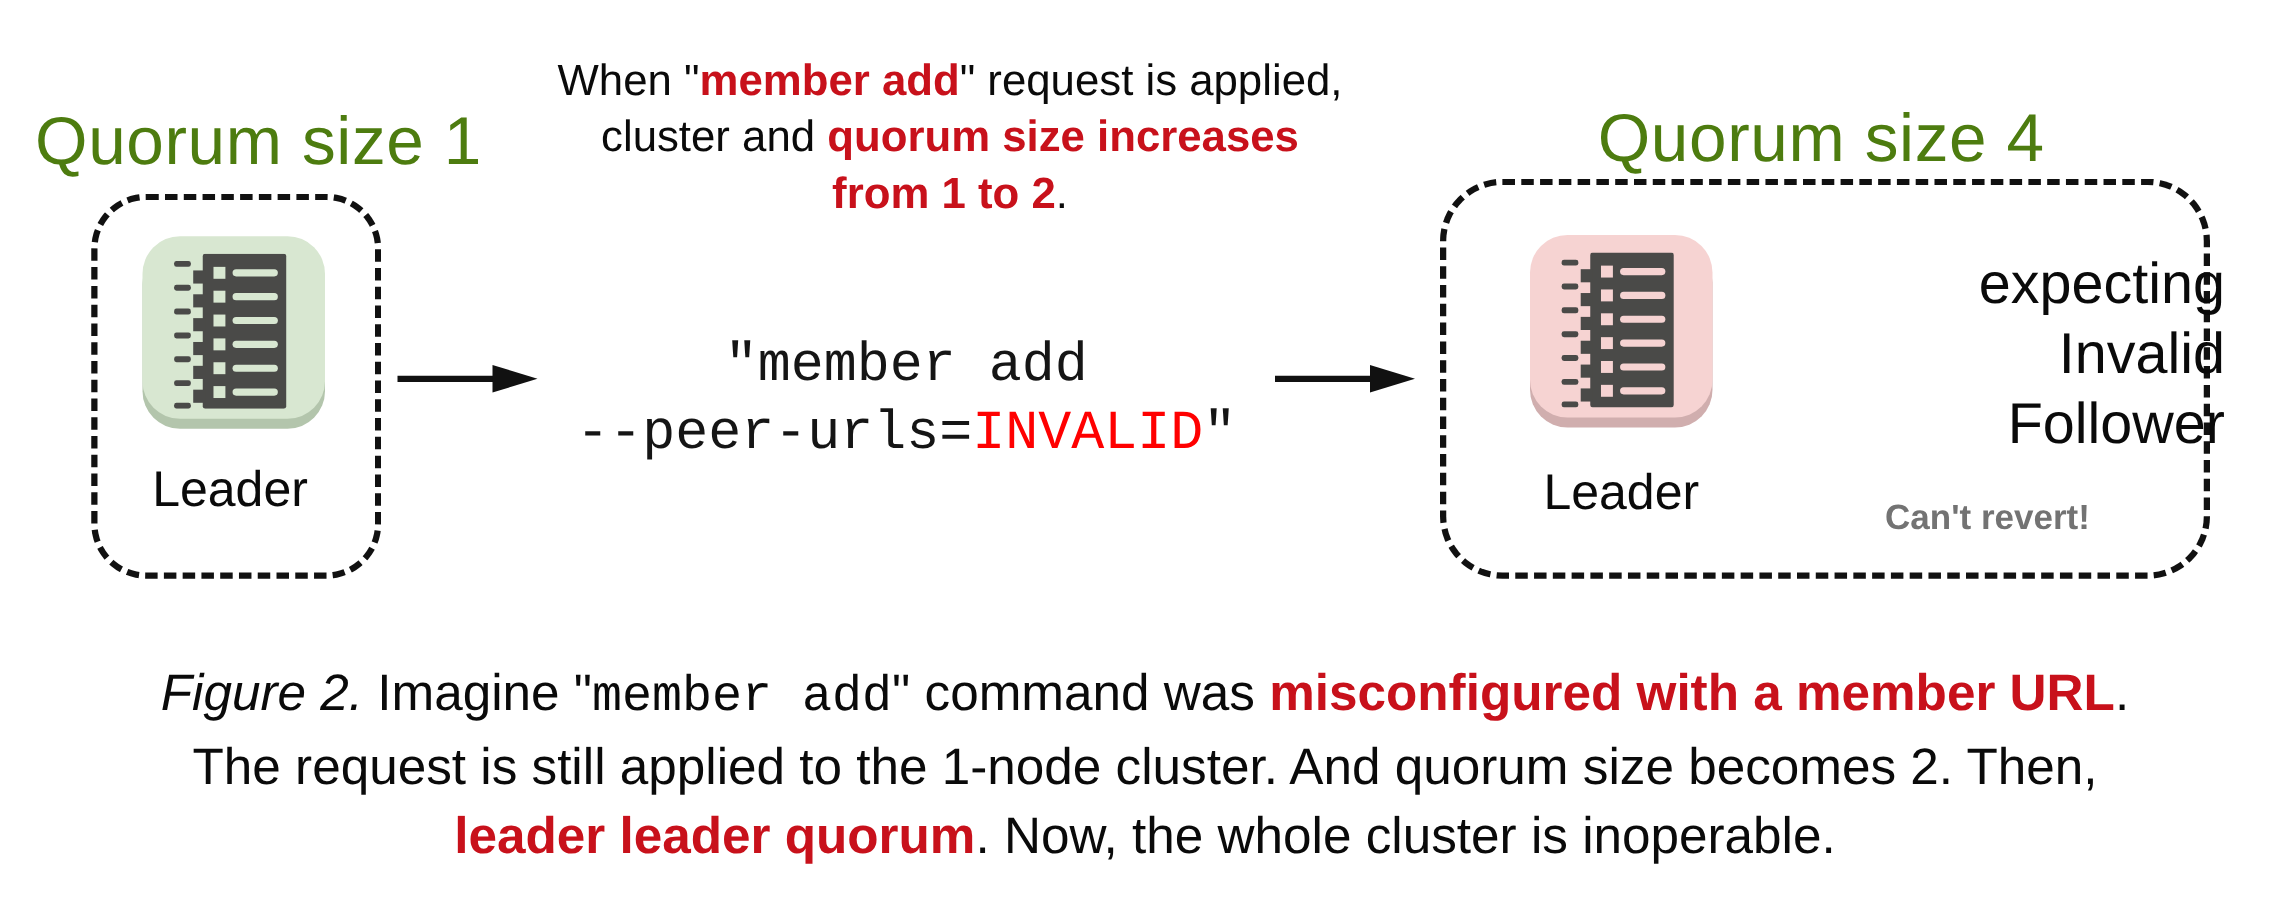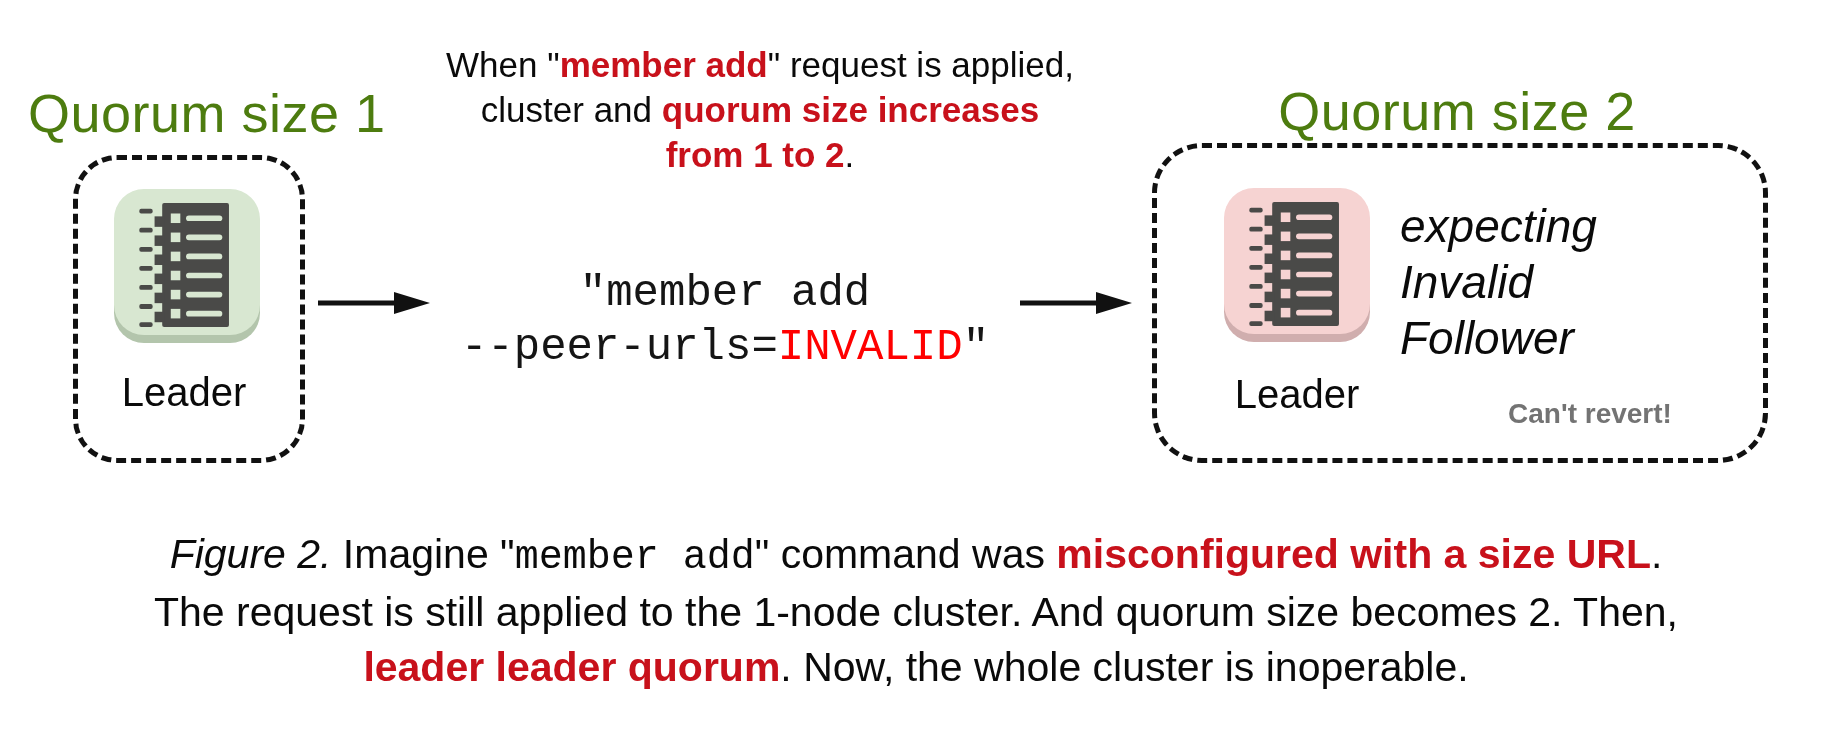--- a/index.html
+++ b/index.html
@@ -39,40 +39,40 @@
   .arrow.a2{left:1018px;top:287px;}
 
   
   .command{position:absolute;left:400px;top:266px;width:650px;
            font-family:"Liberation Mono",monospace;font-size:44px;line-height:54px;
            text-align:center;white-space:nowrap;color:#151515;}
   .red-pure{color:#ff0000;}
 
   
   .expecting{position:absolute;left:1400px;top:198px;width:380px;
-             font-size:46px;line-height:56px;font-style:italic;
-             text-align:left;color:#0a0a0a;}
+             font-size:46px;line-height:56px;
+             text-align:right;color:#0a0a0a;}
   .warning{position:absolute;left:1400px;top:398px;width:380px;
            font-size:28px;font-weight:bold;text-align:center;color:#737373;
            white-space:nowrap;}
 
   
   .caption{position:absolute;left:0;top:527px;width:1832px;
            font-size:41px;line-height:55px;text-align:center;color:#0a0a0a;}
   .caption .fig{font-style:italic;margin-top:28px;}
   .caption .code{font-family:"Liberation Mono",monospace;font-size:40px;}
   .caption .line{white-space:nowrap;}
 </style>
 </head>
 <body>
 
 <div class="canvas">
 
   <div class="qheading q1">Quorum size 1</div>
-  <div class="qheading q2">Quorum size 2</div>
+  <div class="qheading q2">Quorum size 4</div>
 
   <div class="annotation">
     <div class="ann-line"><span>When "</span><span class="red-b">member add</span><span>" request is applied,</span></div>
     <div class="ann-line"><span>cluster and </span><span class="red-b">quorum size increases</span></div>
     <div class="ann-line"><span class="red-b">from 1 to 2</span><span>.</span></div>
   </div>
 
   <div class="dashed-box box-left"></div>
   <div class="tile green">
     <svg width="98" height="124" viewBox="0 0 100 130">
@@ -162,18 +162,18 @@
   <div class="node-label l2">Leader</div>
 
   <div class="expecting">
     <div>expecting</div>
     <div>Invalid</div>
     <div>Follower</div>
   </div>
   <div class="warning">Can't revert!</div>
 
   <div class="caption">
-    <div class="line"><span class="fig">Figure 2.</span><span> Imagine "</span><span class="code">member add</span><span>" command was </span><span class="red-b">misconfigured with a size URL</span><span>.</span></div>
+    <div class="line"><span class="fig">Figure 2.</span><span> Imagine "</span><span class="code">member add</span><span>" command was </span><span class="red-b">misconfigured with a member URL</span><span>.</span></div>
     <div class="line">The request is still applied to the 1-node cluster. And quorum size becomes 2. Then,</div>
     <div class="line"><span class="red-b">leader leader quorum</span><span>. Now, the whole cluster is inoperable.</span></div>
   </div>
 
 </div>
 
 </body></html>

